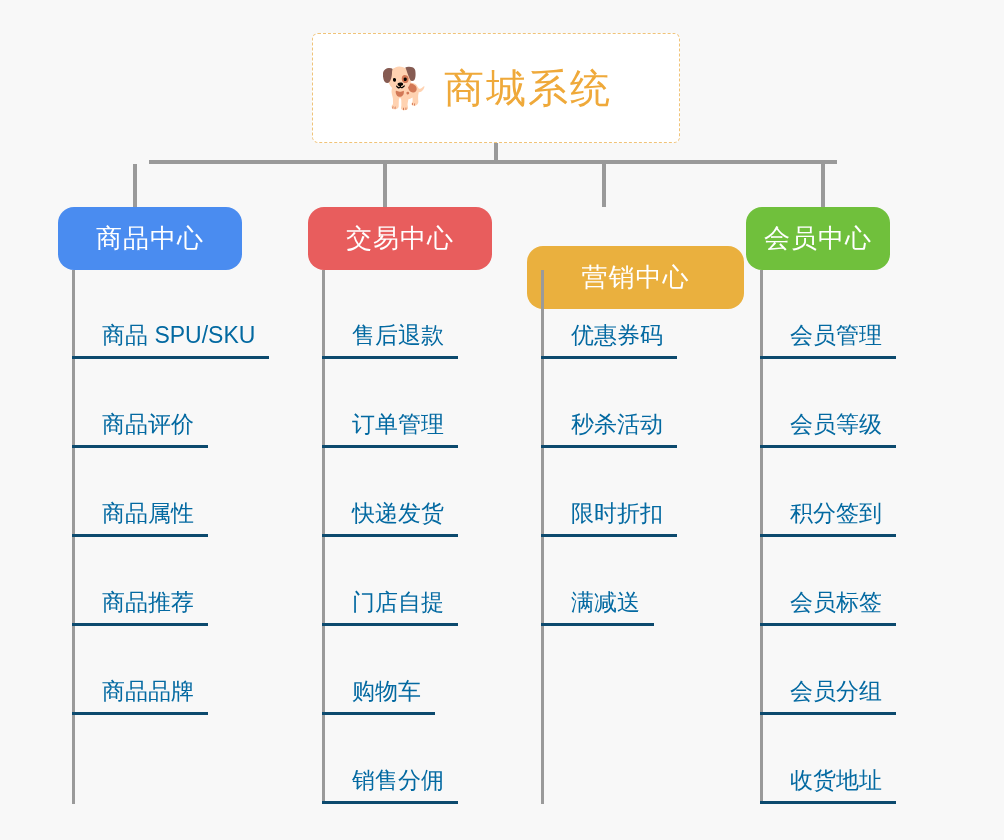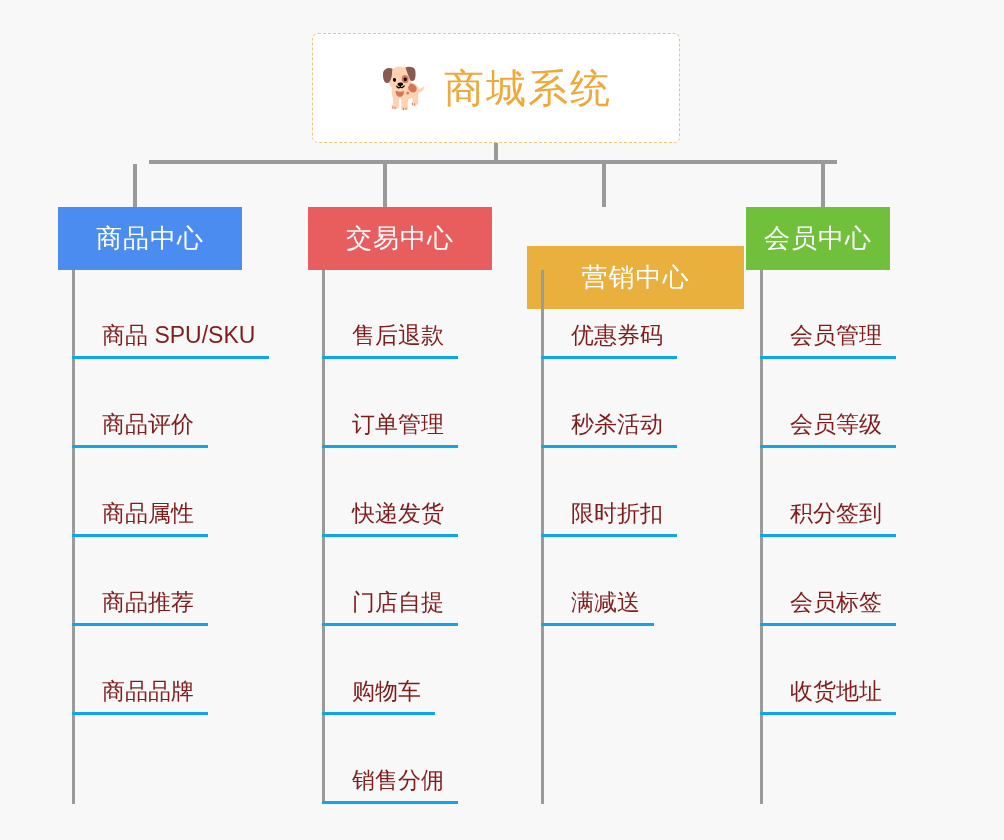--- a/index.html
+++ b/index.html
@@ -72,21 +72,21 @@
     width: 4px;
     height: 43px;
     background: #9a9a9a;
   }
 
   .branch-header {
     position: absolute;
     left: 0px;
     top: 43px;
     height: 63px;
-    border-radius: 0;
+    border-radius: 16px;
     display: flex;
     align-items: center;
     justify-content: center;
     color: #ffffff;
     font-size: 26px;
     letter-spacing: 1px;
     white-space: nowrap;
   }
 
   
@@ -105,24 +105,24 @@
   }
   .leaf {
     position: relative;
     height: 89px;
     display: flex;
     align-items: flex-end;
   }
   .leaf-label {
     display: inline-block;
     font-size: 23px;
-    color: #7f1d1d;
+    color: #0369a1;
     white-space: nowrap;
     padding: 0 14px 6px 30px;
-    border-bottom: 3px solid #0ea5e9;
+    border-bottom: 3px solid #0c4a6e;
     line-height: 1.2;
   }
 
   
   .branch-0 { left: 58px; }
   .branch-0 .branch-header { width: 184px; background: #4a8cf0; }
   .branch-1 { left: 308px; }
   .branch-1 .branch-header { width: 184px; background: #e85d5d; }
   .branch-2 { left: 527px; }
   .branch-2 .branch-header { width: 217px; background: #eab03e; margin-top: 39px; }
@@ -220,19 +220,22 @@
           <div class="leaf">
             <span class="leaf-label">会员等级</span>
           </div>
           <div class="leaf">
             <span class="leaf-label">积分签到</span>
           </div>
           <div class="leaf">
             <span class="leaf-label">会员标签</span>
           </div>
           <div class="leaf">
+            <span class="leaf-label">会员分组</span>
+          </div>
+          <div class="leaf">
             <span class="leaf-label">收货地址</span>
           </div>
         </div>
       </div>
     </div>
 
 </div>
 
 </body></html>

